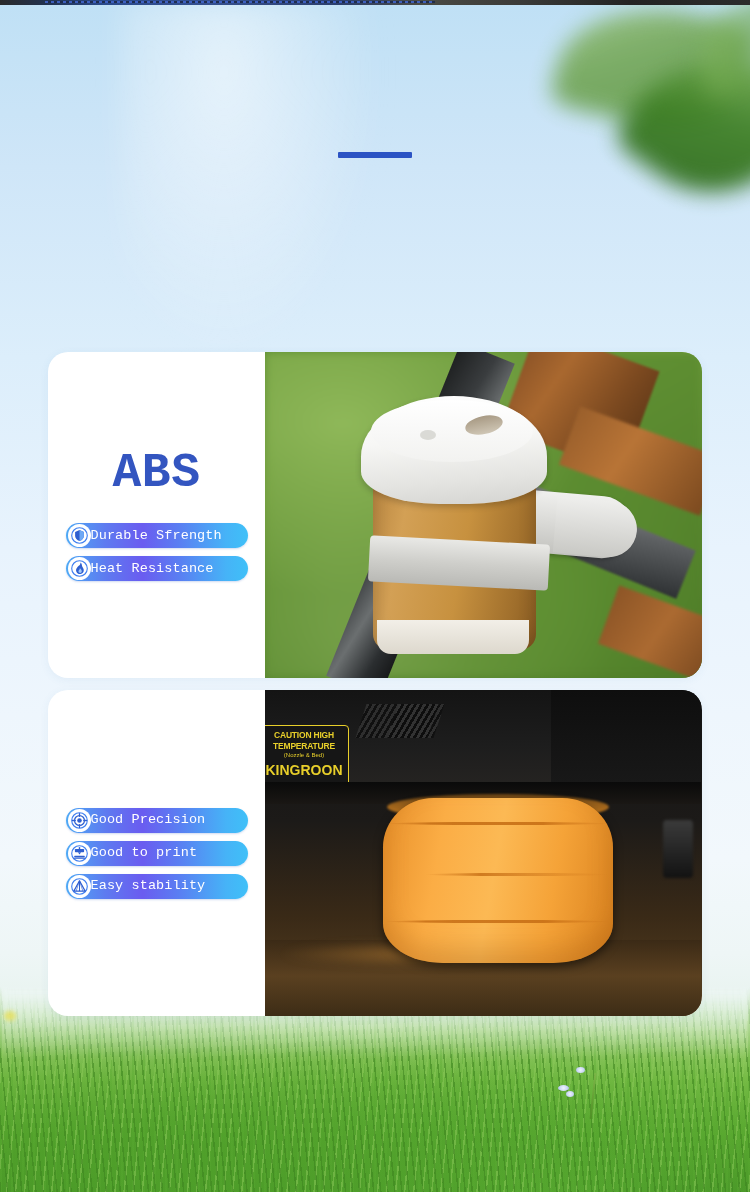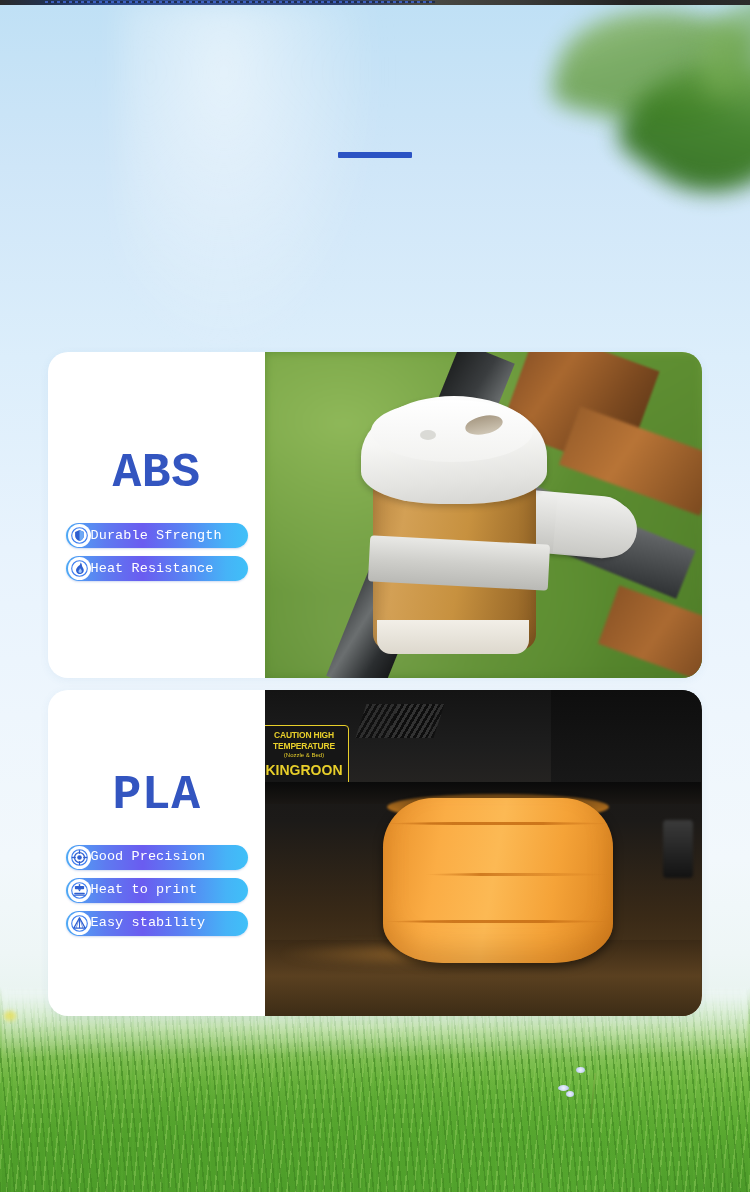--- a/index.html
+++ b/index.html
@@ -413,21 +413,20 @@
       <div class="pa-cup-band"></div>
       <div class="pa-lid"></div>
       <div class="pa-lid-top"></div>
       <div class="pa-lid-hole"></div>
       <div class="pa-lid-dimple"></div>
     </div>
   </div>
 
   <div class="card card-pla">
     <div class="card-left">
-      <div class="mat-name">PLA</div>
 
       <div class="badges">
 
         <div class="badge">
           <span class="badge-icon">
             <svg width="17" height="17" viewBox="0 0 24 24">
               <circle cx="12" cy="12" r="11" fill="none" stroke="#3f7ff0" stroke-width="1.6"></circle>
               <circle cx="12" cy="12" r="7" fill="none" stroke="#2f5fd0" stroke-width="1.7"></circle>
               <circle cx="12" cy="12" r="3.2" fill="#2f5fd0"></circle>
               <path d="M12 2.2 L12 6 M12 18 L12 21.8 M2.2 12 L6 12 M18 12 L21.8 12" stroke="#2f5fd0" stroke-width="1.8" stroke-linecap="round"></path>
@@ -440,21 +439,21 @@
           <span class="badge-icon">
             <svg width="17" height="17" viewBox="0 0 24 24">
               <circle cx="12" cy="12" r="11" fill="none" stroke="#3f7ff0" stroke-width="1.6"></circle>
               <rect x="5.5" y="5.5" width="13" height="4.6" rx="1" fill="#2f5fd0"></rect>
               <rect x="11" y="3" width="2" height="2.8" fill="#2f5fd0"></rect>
               <path d="M9.8 10.1 L14.2 10.1 L12 13.4 Z" fill="#2f5fd0"></path>
               <rect x="4.5" y="15.2" width="15" height="2.4" rx="1" fill="#2f5fd0"></rect>
               <path d="M4.5 18.6 L19.5 18.6" stroke="#2f5fd0" stroke-width="1.5" stroke-linecap="round"></path>
             </svg>
           </span>
-          <span class="badge-label">Heat to print</span>
+          <span class="badge-label">Good to print</span>
         </div>
 
         <div class="badge">
           <span class="badge-icon">
             <svg width="17" height="17" viewBox="0 0 24 24">
               <circle cx="12" cy="12" r="11" fill="none" stroke="#3f7ff0" stroke-width="1.6"></circle>
               <path d="M12 4 L20 18.5 L4 18.5 Z" fill="none" stroke="#2f5fd0" stroke-width="1.7" stroke-linejoin="round"></path>
               <path d="M12 4 L12 18.5" stroke="#2f5fd0" stroke-width="1.4"></path>
               <path d="M12 4 L7.2 18.5 M12 4 L16.8 18.5" stroke="#2f5fd0" stroke-width="1.2" opacity=".75"></path>
             </svg>

